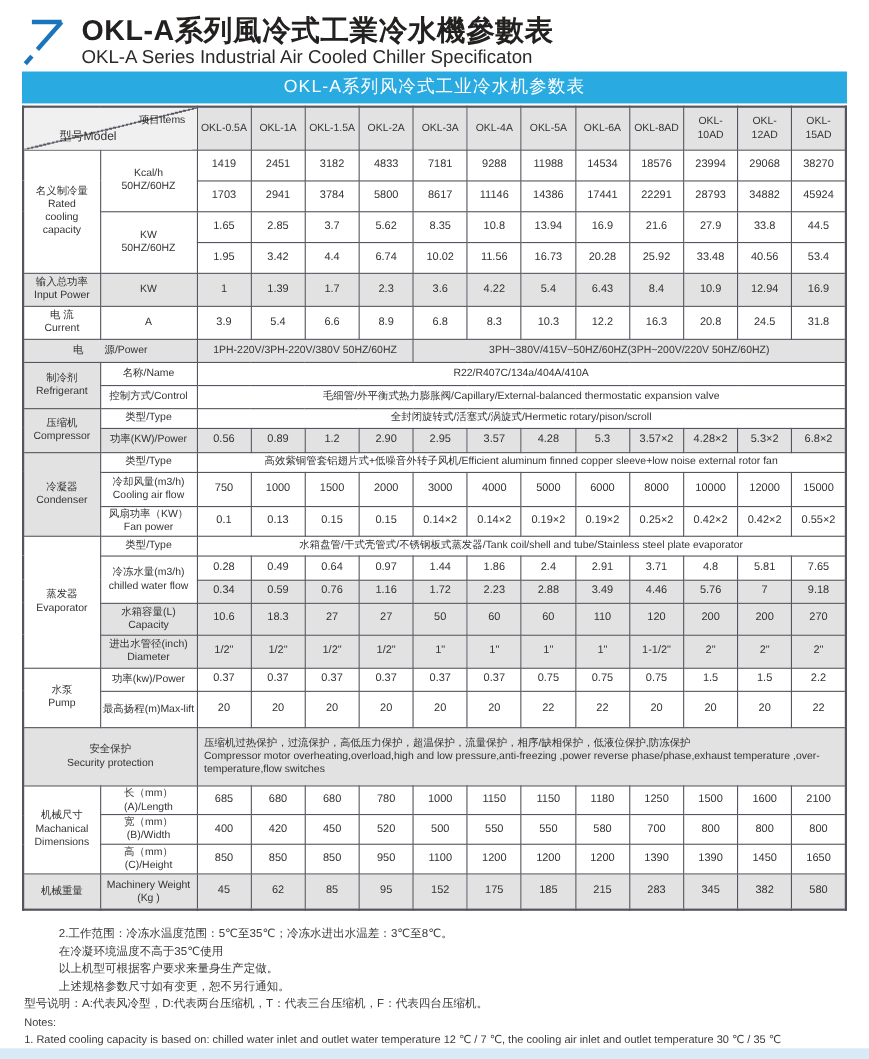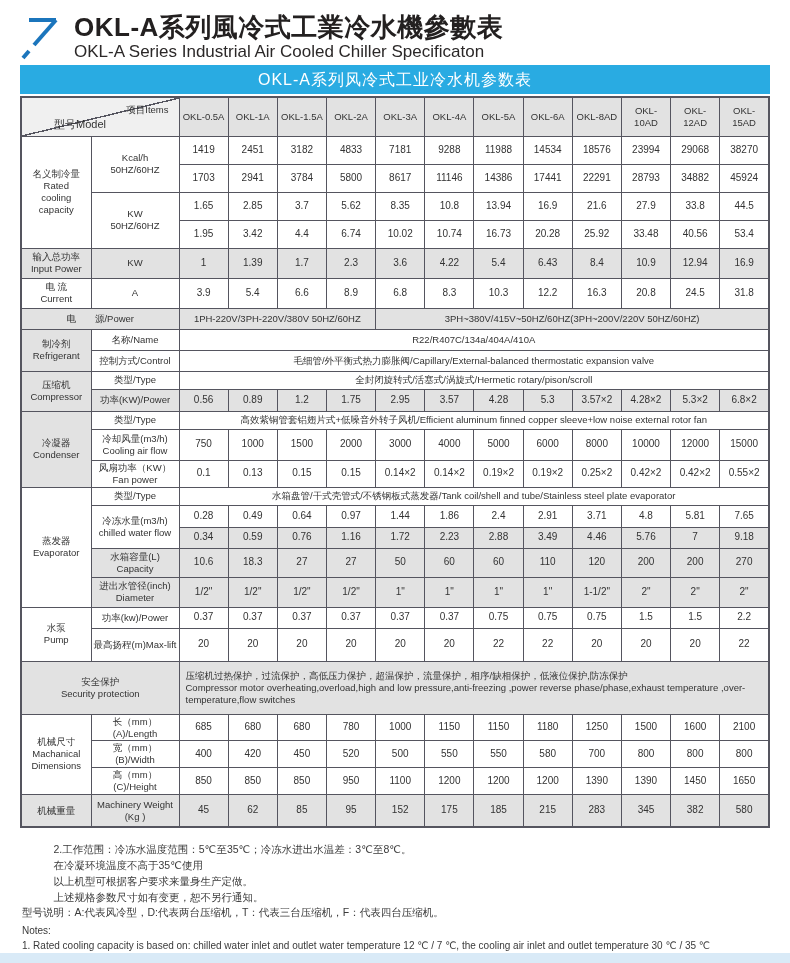--- a/index.html
+++ b/index.html
@@ -147,21 +147,21 @@
           <td class="val">27.9</td>
           <td class="val">33.8</td>
           <td class="val">44.5</td>
         </tr>
         <tr style="height: 28px;">
           <td class="val">1.95</td>
           <td class="val">3.42</td>
           <td class="val">4.4</td>
           <td class="val">6.74</td>
           <td class="val">10.02</td>
-          <td class="val">10.74</td>
+          <td class="val">11.56</td>
           <td class="val">16.73</td>
           <td class="val">20.28</td>
           <td class="val">25.92</td>
           <td class="val">33.48</td>
           <td class="val">40.56</td>
           <td class="val">53.4</td>
         </tr>
         <tr style="height: 30px;">
           <td class="label gray">输入总功率
 Input Power</td>
@@ -215,21 +215,21 @@
           <td rowspan="2" class="label gray">压缩机
 Compressor</td>
           <td class="label">类型/Type</td>
           <td colspan="12" class="label">全封闭旋转式/活塞式/涡旋式/Hermetic rotary/pison/scroll</td>
         </tr>
         <tr style="height: 22px;">
           <td class="label gray">功率(KW)/Power</td>
           <td class="val gray">0.56</td>
           <td class="val gray">0.89</td>
           <td class="val gray">1.2</td>
-          <td class="val gray">1.75</td>
+          <td class="val gray">2.90</td>
           <td class="val gray">2.95</td>
           <td class="val gray">3.57</td>
           <td class="val gray">4.28</td>
           <td class="val gray">5.3</td>
           <td class="val gray">3.57×2</td>
           <td class="val gray">4.28×2</td>
           <td class="val gray">5.3×2</td>
           <td class="val gray">6.8×2</td>
         </tr>
         <tr style="height: 18px;">

